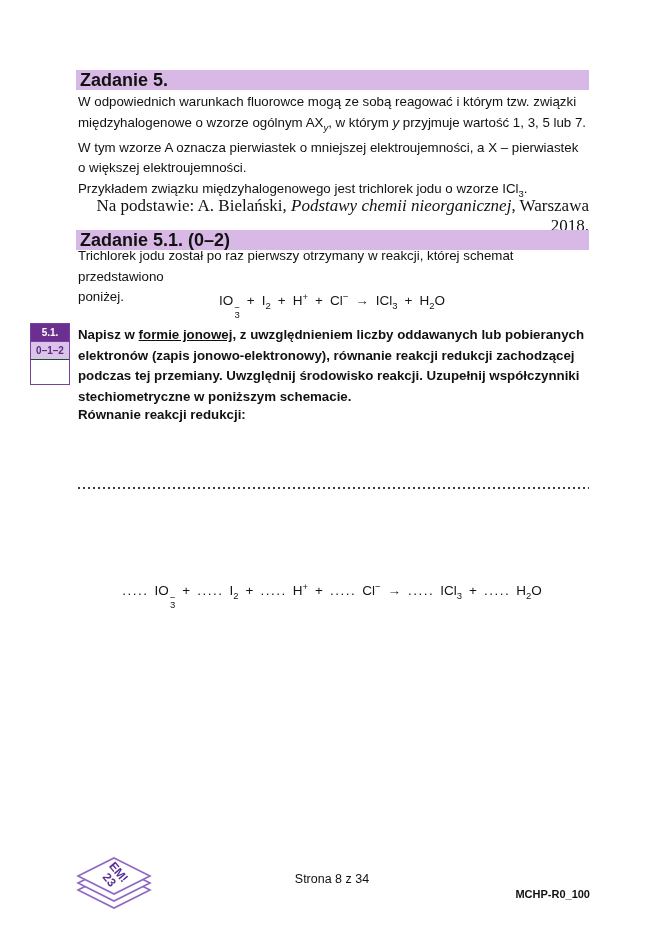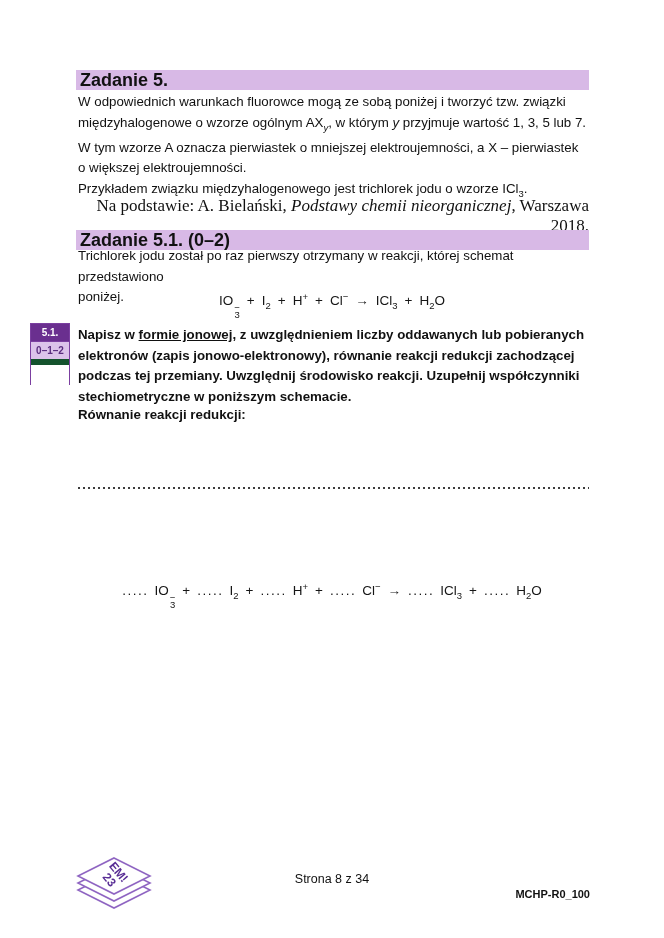--- a/index.html
+++ b/index.html
@@ -35,21 +35,21 @@
   }
   .blank{letter-spacing:1.5px;margin-right:6px;}
   .scorebox{
     position:absolute;left:30px;top:323px;width:40px;height:62px;
     border:1.5px solid #7b3fa0;box-sizing:border-box;background:#fff;
     font-size:10px;font-weight:bold;text-align:center;
   }
   .sb-task{background:#6a2f8f;color:#fff;height:17px;line-height:17px;}
   .sb-scale{
     background:#dcc3ea;color:#5a2d7e;height:17px;line-height:17px;
-    border-top:1px solid #7b3fa0;border-bottom:6px solid #14532d;
+    border-top:1px solid #7b3fa0;border-bottom:1px solid #14532d;
   }
   .sb-empty{height:24px;background:#fff;}
   .command{
     position:absolute;left:78px;top:325px;width:518px;
     font-weight:bold;font-size:13.3px;line-height:20.5px;
   }
   .ans-label{position:absolute;left:78px;top:407px;font-size:13.3px;font-weight:bold;}
   .dotline{
     position:absolute;left:78px;top:487px;width:511px;height:2px;
     background:repeating-linear-gradient(90deg,#3c3c3c 0 1.7px,transparent 1.7px 5px);
@@ -61,21 +61,21 @@
 </head>
 <body>
 
 <div class="page">
 
   <div class="task-bar bar1">
     <span>Zadanie 5.</span>
   </div>
 
   <div class="intro bodytext">
-    <div>W odpowiednich warunkach fluorowce mogą ze sobą poniżej i tworzyć tzw. związki</div>
+    <div>W odpowiednich warunkach fluorowce mogą ze sobą reagować i którym tzw. związki</div>
     <div><span>międzyhalogenowe o wzorze ogólnym AX</span><sub class="it">y</sub><span>, w którym </span><span class="it">y</span><span> przyjmuje wartość 1, 3, 5 lub 7.</span></div>
     <div>W tym wzorze A oznacza pierwiastek o mniejszej elektroujemności, a X – pierwiastek</div>
     <div>o większej elektroujemności.</div>
     <div><span>Przykładem związku międzyhalogenowego jest trichlorek jodu o wzorze ICl</span><sub>3</sub><span>.</span></div>
   </div>
 
   <div class="src"><span>Na podstawie: A. Bielański, </span><span class="it">Podstawy chemii nieorganicznej</span><span>, Warszawa 2018.</span></div>
 
   <div class="task-bar bar2">
     <span>Zadanie 5.1. (0–2)</span>

